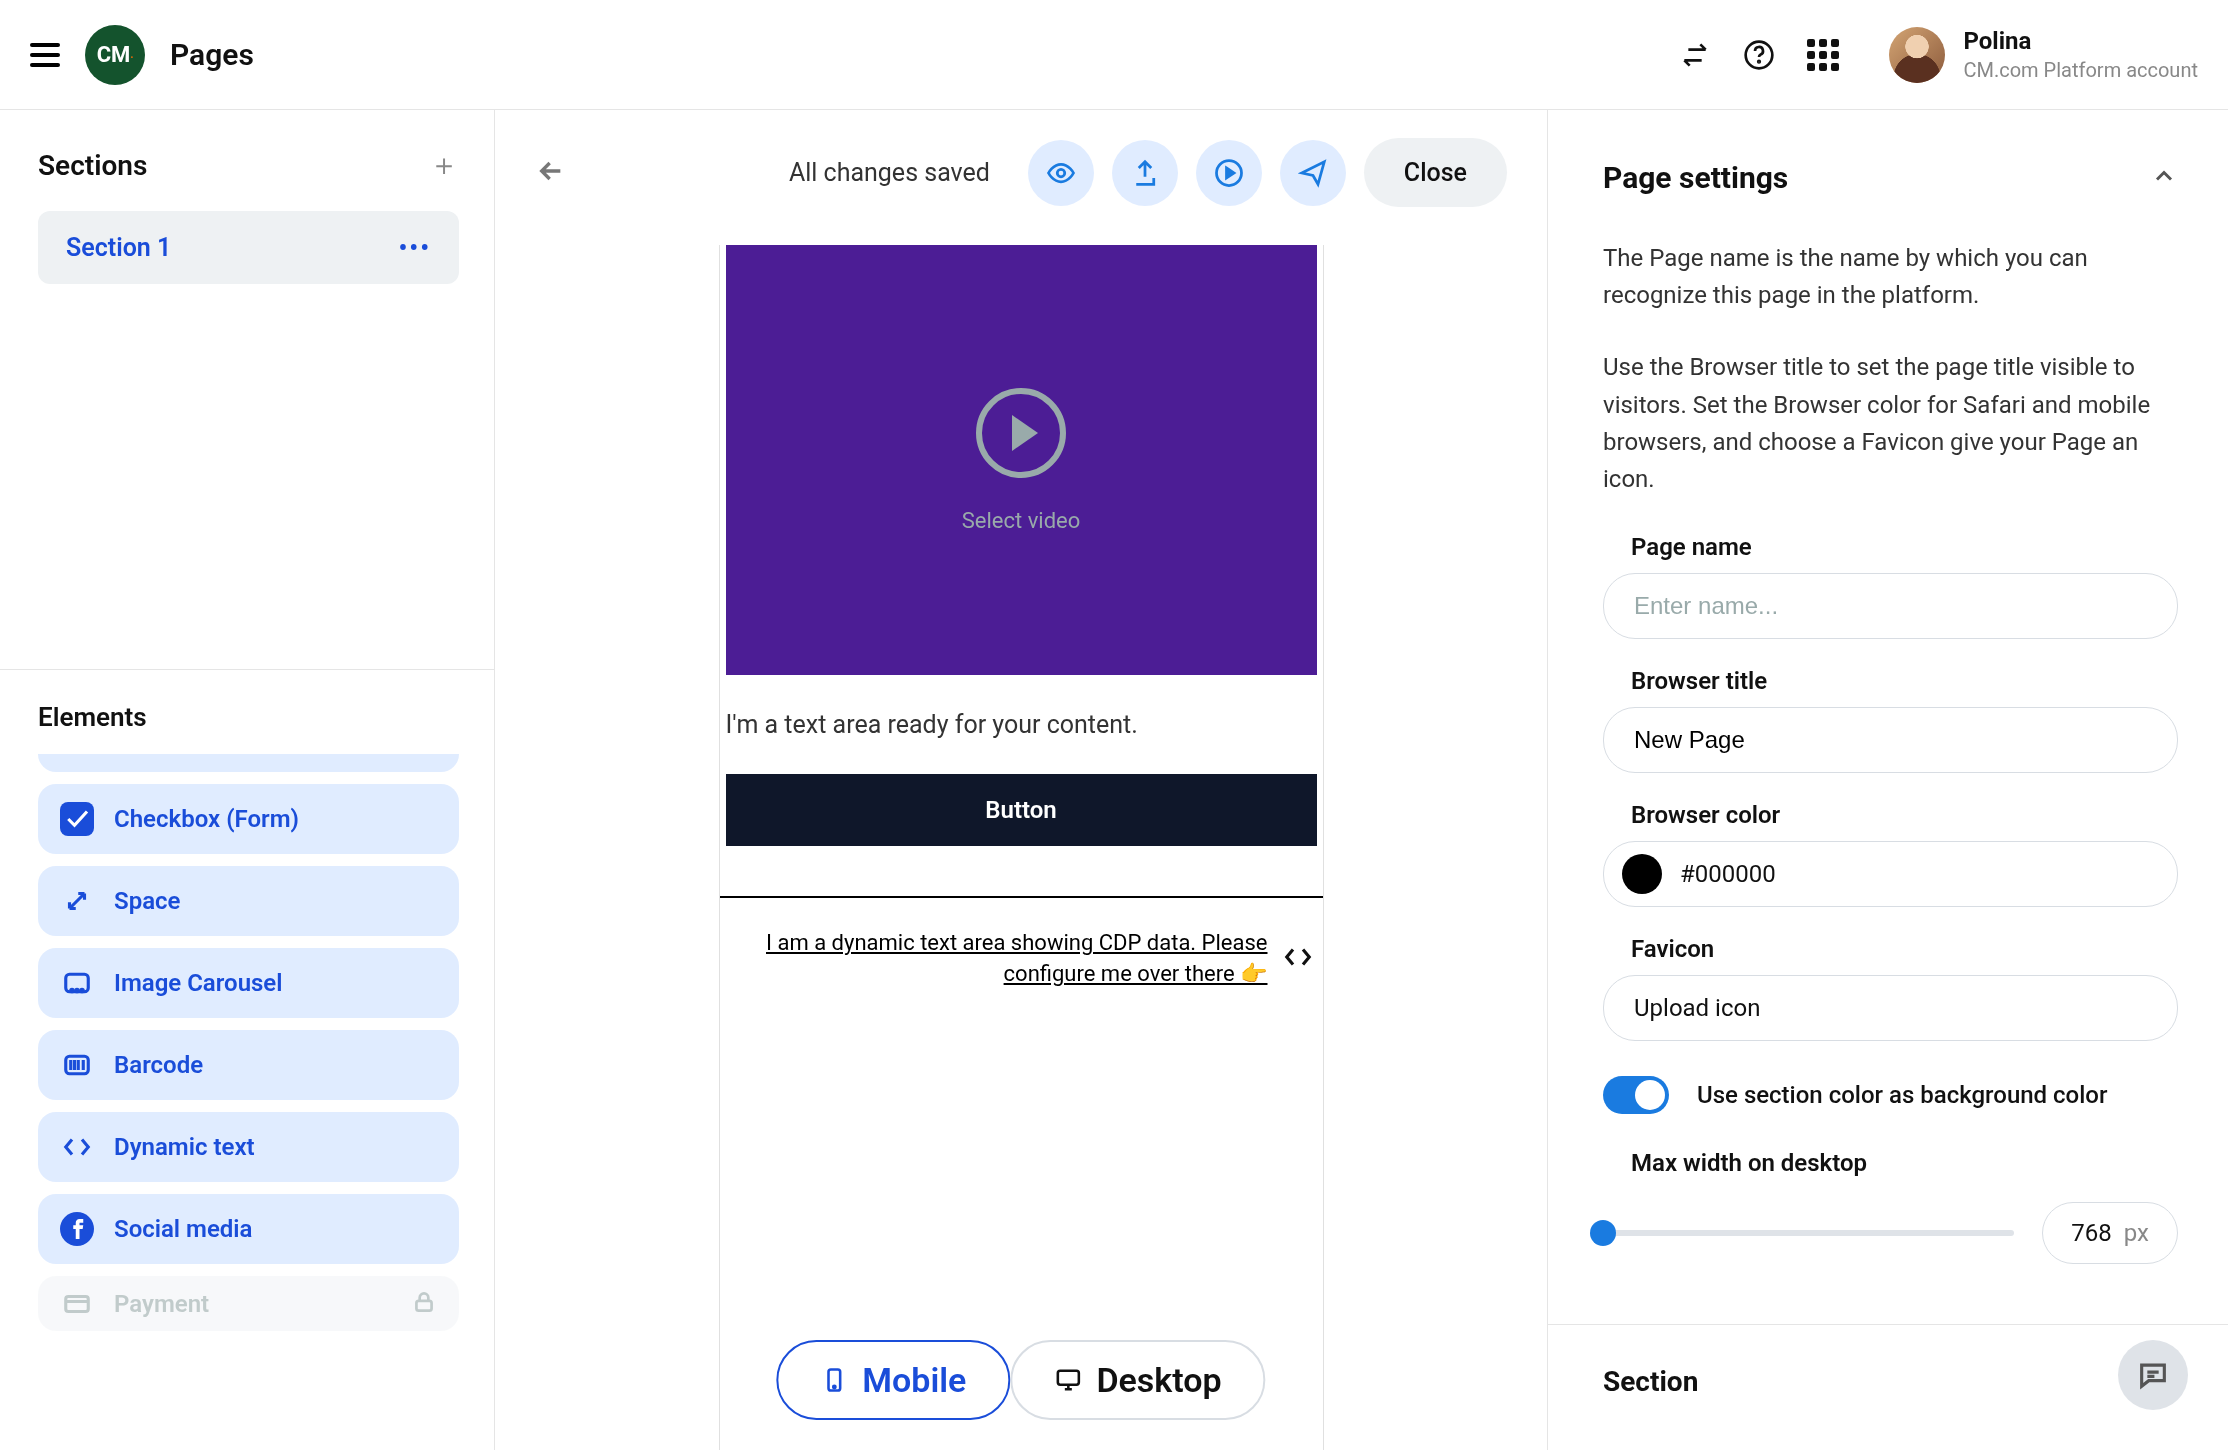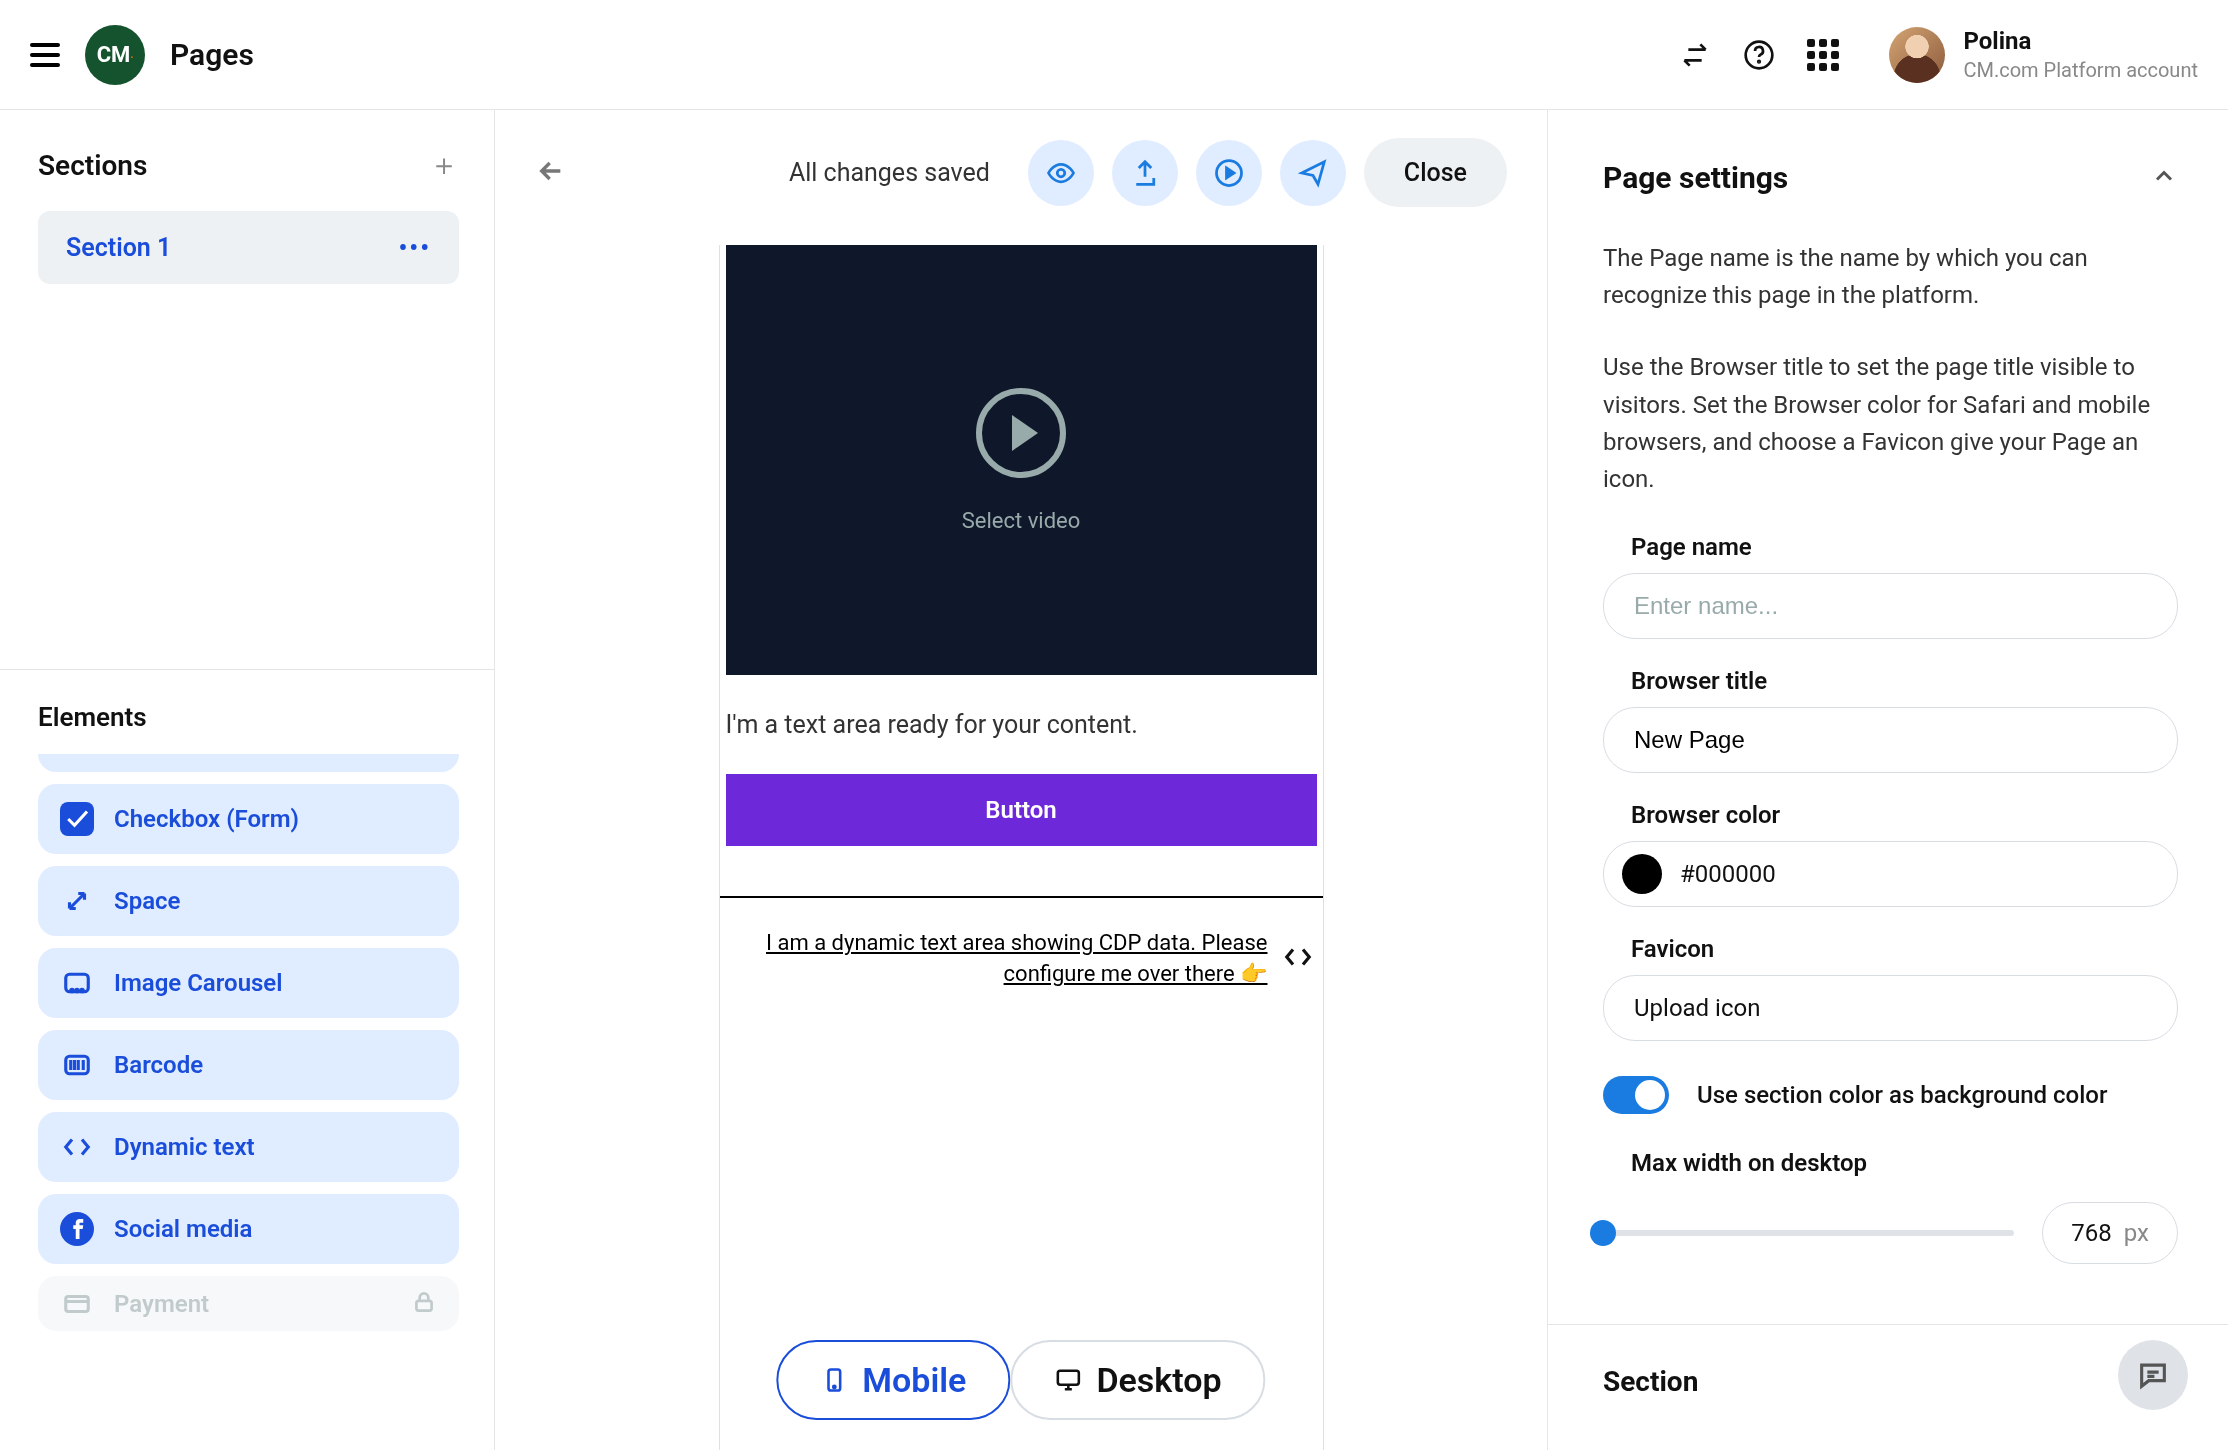--- a/index.html
+++ b/index.html
@@ -61,26 +61,26 @@
 .back-arrow svg { width: 32px; height: 32px; stroke: #777; stroke-width: 2.5; fill: none; }
 .tb-spacer { flex: 1; }
 .save-status { font-size: 25px; color: #333; margin-right: 20px; }
 .tb-btn { width: 66px; height: 66px; border-radius: 50%; background: #e0ecff; display: flex; align-items: center; justify-content: center; cursor: pointer; }
 .tb-btn svg { width: 30px; height: 30px; stroke: #1a7be0; stroke-width: 2.2; fill: none; }
 .close-btn { background: #eef1f3; border-radius: 40px; padding: 20px 40px; font-size: 25px; font-weight: 500; cursor: pointer; }
 
 .canvas-wrap { flex: 1; display: flex; justify-content: center; padding-top: 10px; overflow: hidden; }
 .phone { width: 605px; background: #fff; border-left: 1px solid #e0e0e0; border-right: 1px solid #e0e0e0; display: flex; flex-direction: column; height: 100%; position: relative; }
 .phone-content { padding: 0 6px; display: flex; flex-direction: column; }
-.video-ph { background: #0f172a; height: 430px; display: flex; flex-direction: column; align-items: center; justify-content: center; gap: 30px; }
+.video-ph { background: #4c1d95; height: 430px; display: flex; flex-direction: column; align-items: center; justify-content: center; gap: 30px; }
 .video-ph .play { width: 90px; height: 90px; border: 6px solid #9aa; border-radius: 50%; display: flex; align-items: center; justify-content: center; }
 .video-ph .play::after { content: ""; width: 0; height: 0; border-left: 26px solid #9aa; border-top: 18px solid transparent; border-bottom: 18px solid transparent; margin-left: 8px; }
 .video-ph .vlabel { color: #9aa; font-size: 22px; }
 .text-area { padding: 35px 0; font-size: 25px; color: #333; }
-.big-btn { background: #6d28d9; color: #fff; text-align: center; padding: 22px 16px; font-size: 24px; font-weight: 600; cursor: pointer; }
+.big-btn { background: #0f172a; color: #fff; text-align: center; padding: 22px 16px; font-size: 24px; font-weight: 600; cursor: pointer; }
 .divider-line { border-top: 2px solid #000; margin-top: 50px; margin-left: -6px; margin-right: -6px; }
 .dyn-row { display: flex; align-items: center; padding: 30px 4px; gap: 15px; }
 .dyn-text { flex: 1; text-align: right; font-size: 22px; color: #000000; line-height: 1.4; text-decoration: underline; }
 .dyn-icon svg { width: 30px; height: 30px; stroke: #111; stroke-width: 2.5; fill: none; }
 
 .viewport-toggle { position: absolute; bottom: 30px; left: 50%; transform: translateX(-50%); display: flex; background: #fff; border-radius: 40px; }
 .vt-btn { display: flex; align-items: center; gap: 14px; padding: 18px 42px; border-radius: 40px; font-size: 34px; font-weight: 600; cursor: pointer; border: 2px solid #d8dde3; }
 .vt-btn.active { border-color: #1a4dd9; color: #1a4dd9; }
 .vt-btn svg { width: 28px; height: 28px; stroke: currentColor; stroke-width: 2.2; fill: none; }
 

